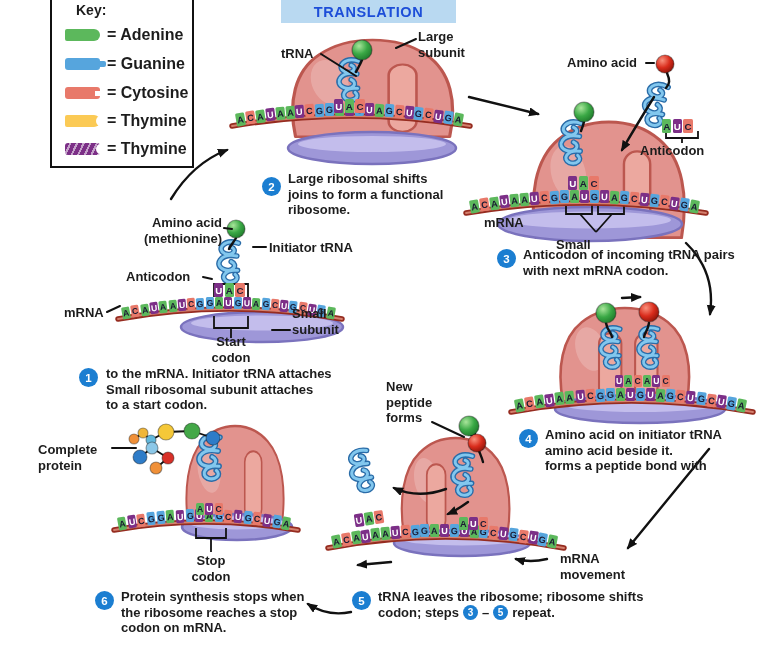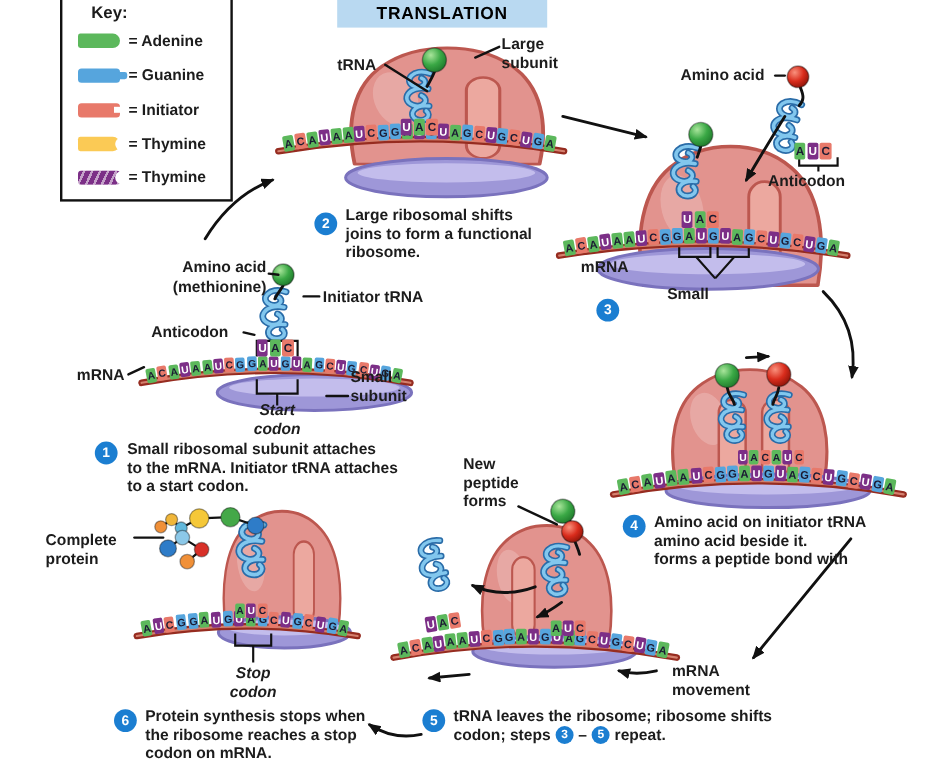--- a/index.html
+++ b/index.html
@@ -1,29 +1,29 @@
 <!DOCTYPE html>
 <html><head>
 <meta charset="utf-8">
 <style>
   html,body{margin:0;padding:0;background:#fff;}
   #canvas{position:relative;width:777px;height:653px;background:#fff;overflow:hidden;
           font-family:"Liberation Sans",sans-serif;font-weight:bold;color:#1c1c1c;}
   svg.overlay{position:absolute;left:0;top:0;}
   .lbl{position:absolute;font-size:13px;line-height:15.5px;white-space:nowrap;}
   .lbl.rt{text-align:right;}
-  .lbl.ctr{text-align:center;font-style:italic;}
+  .lbl.ctr{text-align:center;}
   .title-box{position:absolute;left:281px;top:-6px;width:175px;height:29px;background:#b9d9f1;
              display:flex;align-items:flex-end;justify-content:center;}
-  .title-box span{font-size:14.5px;letter-spacing:.6px;color:#000000;padding-bottom:3px;}
+  .title-box span{font-size:14.5px;letter-spacing:.6px;color:#1d4ed8;padding-bottom:3px;}
   .key-box{position:absolute;left:50px;top:-6px;width:140px;height:170px;background:#fff;
            border:2.5px solid #111;}
   .key-head{position:absolute;left:24px;top:6px;font-size:14px;}
   .krow{position:absolute;left:13px;display:flex;align-items:center;gap:7px;}
-  .krow .ktext{font-size:13px;}
+  .krow .ktext{font-size:16px;}
   .sw{width:35px;height:12px;position:relative;border-radius:3px;flex:0 0 auto;}
   .sw-A{border-radius:3px 9px 9px 3px;}
   .sw-G::after{content:'';position:absolute;right:-6px;top:3px;width:7px;height:6px;background:inherit;border-radius:0 2px 2px 0;}
   .sw-C::after{content:'';position:absolute;right:-1px;top:3.5px;width:6px;height:5px;background:#fff;}
   .sw-T{border-radius:3px 9px 9px 3px;}
   .sw-T::after{content:'';position:absolute;right:-5px;top:1px;width:9px;height:10px;background:#fff;border-radius:50%;}
   .sw-U::after{content:'';position:absolute;right:-5px;top:1px;width:9px;height:10px;background:#fff;border-radius:50%;}
   .sw-U{background-image:repeating-linear-gradient(115deg,transparent 0 4px,rgba(255,255,255,.55) 4px 6px);}
   .strand{position:absolute;}
   .strand .nt{position:absolute;display:flex;align-items:center;justify-content:center;
@@ -444,21 +444,21 @@
     <div class="krow" style="top:30px;">
       <div class="sw sw-A" style="background-color: rgb(92, 184, 92);"></div>
       <div class="ktext">= Adenine</div>
     </div>
     <div class="krow" style="top:59px;">
       <div class="sw sw-G" style="background-color: rgb(86, 165, 221);"></div>
       <div class="ktext">= Guanine</div>
     </div>
     <div class="krow" style="top:88px;">
       <div class="sw sw-C" style="background-color: rgb(232, 121, 106);"></div>
-      <div class="ktext">= Initiator</div>
+      <div class="ktext">= Cytosine</div>
     </div>
     <div class="krow" style="top:116px;">
       <div class="sw sw-T" style="background-color: rgb(251, 202, 85);"></div>
       <div class="ktext">= Thymine</div>
     </div>
     <div class="krow" style="top:144px;">
       <div class="sw sw-U" style="background-color: rgb(124, 47, 135);"></div>
       <div class="ktext">= Thymine</div>
     </div>
   </div>
@@ -500,33 +500,37 @@
     <div>Complete</div>
       <div>protein</div>
   </div>
   <div class="lbl ctr" style="left:186px;top:553px;width:50px;">
     <div>Stop</div>
       <div>codon</div>
   </div>
 
   <div class="badge" style="left:79px;top:368px;">1</div>
   <div class="steptext" style="left:106px;top:366px;">
-    <div>Small ribosomal subunit attaches</div>
-      <div>to the mRNA. Initiator tRNA attaches</div>
+    <div>to the mRNA. Initiator tRNA attaches</div>
+      <div>Small ribosomal subunit attaches</div>
       <div>to a start codon.</div>
   </div>
 
   <div class="badge" style="left:262px;top:177px;">2</div>
   <div class="steptext" style="left:288px;top:171px;">
     <div>Large ribosomal shifts</div>
       <div>joins to form a functional</div>
       <div>ribosome.</div>
   </div>
 
   <div class="badge" style="left:497px;top:249px;">3</div>
+  <div class="steptext" style="left:523px;top:247px;">
+    <div>Anticodon of incoming tRNA pairs</div>
+      <div>with next mRNA codon.</div>
+  </div>
 
   <div class="badge" style="left:519px;top:429px;">4</div>
   <div class="steptext" style="left:545px;top:427px;">
     <div>Amino acid on initiator tRNA</div>
       <div>amino acid beside it.</div>
       <div>forms a peptide bond with</div>
   </div>
 
   <div class="badge" style="left:352px;top:591px;">5</div>
   <div class="steptext" style="left:378px;top:589px;">

